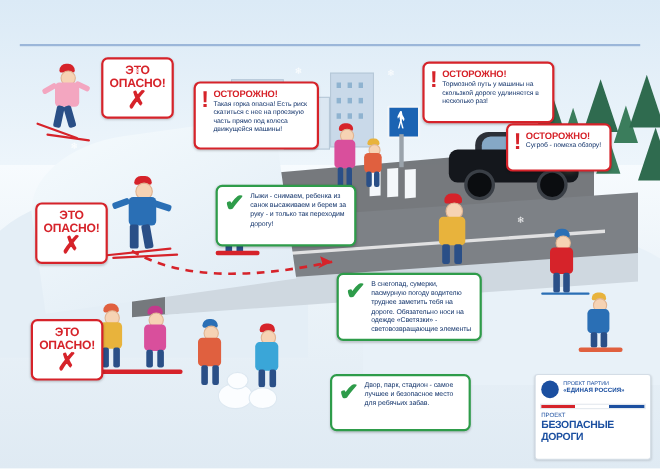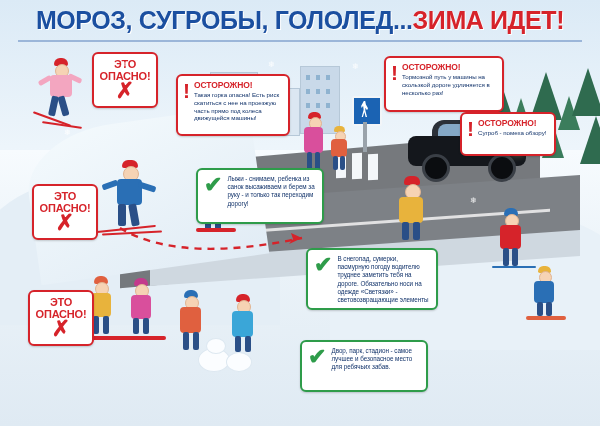--- a/index.html
+++ b/index.html
@@ -374,23 +374,20 @@
     <div class="leg" style="left:13px;top:36px;width:6px;height:14px;"></div>
     <div class="leg" style="left:22px;top:36px;width:6px;height:14px;"></div>
     <div class="sled" style="left:2px;top:50px;width:40px;background:#e0603f;"></div>
   </div>
 
   <svg class="arrow-path" style="left:116px;top:214px;" width="210" height="40" viewBox="0 0 210 40">
     <path d="M4,14 C50,42 120,38 186,24" stroke="#d6232a" stroke-width="2.4" fill="none" stroke-dasharray="7 6"></path>
     <path d="M186,24 l-11,-5 l2,6 l-4,5 z" fill="#d6232a"></path>
   </svg>
 
-  <div class="title">
-    <span>МОРОЗ, СУГРОБЫ, ГОЛОЛЕД...</span><span class="red">ЗИМА ИДЕТ!</span>
-  </div>
   <div class="title-rule"></div>
 
   <div class="bubble" style="left:92px;top:52px;width:62px;height:52px;">
     <div class="danger">
       <div class="txt">ЭТО</div>
       <div class="txt">ОПАСНО!</div>
       <div class="xmark">✗</div>
     </div>
   </div>
 
@@ -454,20 +451,33 @@
     </div>
   </div>
 
   <div class="bubble green" style="left:300px;top:340px;width:124px;height:48px;">
     <div class="advice">
       <div class="tick">✔</div>
       <div class="tx">Двор, парк, стадион - самое лучшее и безопасное место для ребячьих забав.</div>
     </div>
   </div>
 
+  <div class="logo">
+    <div class="top">
+      <div class="bear"></div>
+      <div class="t1">
+        <span>ПРОЕКТ ПАРТИИ</span>
+        <b>«ЕДИНАЯ РОССИЯ»</b>
+      </div>
+    </div>
+    <div class="band"></div>
+    <div class="t2">ПРОЕКТ</div>
+    <div class="t3">БЕЗОПАСНЫЕ</div>
+    <div class="t3">ДОРОГИ</div>
+  </div>
 
   <div class="snowflake" style="left:120px;top:60px;">❄</div>
   <div class="snowflake" style="left:268px;top:60px;">❄</div>
   <div class="snowflake" style="left:352px;top:62px;">❄</div>
   <div class="snowflake" style="left:64px;top:128px;">❄</div>
   <div class="snowflake" style="left:470px;top:196px;">❄</div>
 
 </div>
 
 </body></html>

